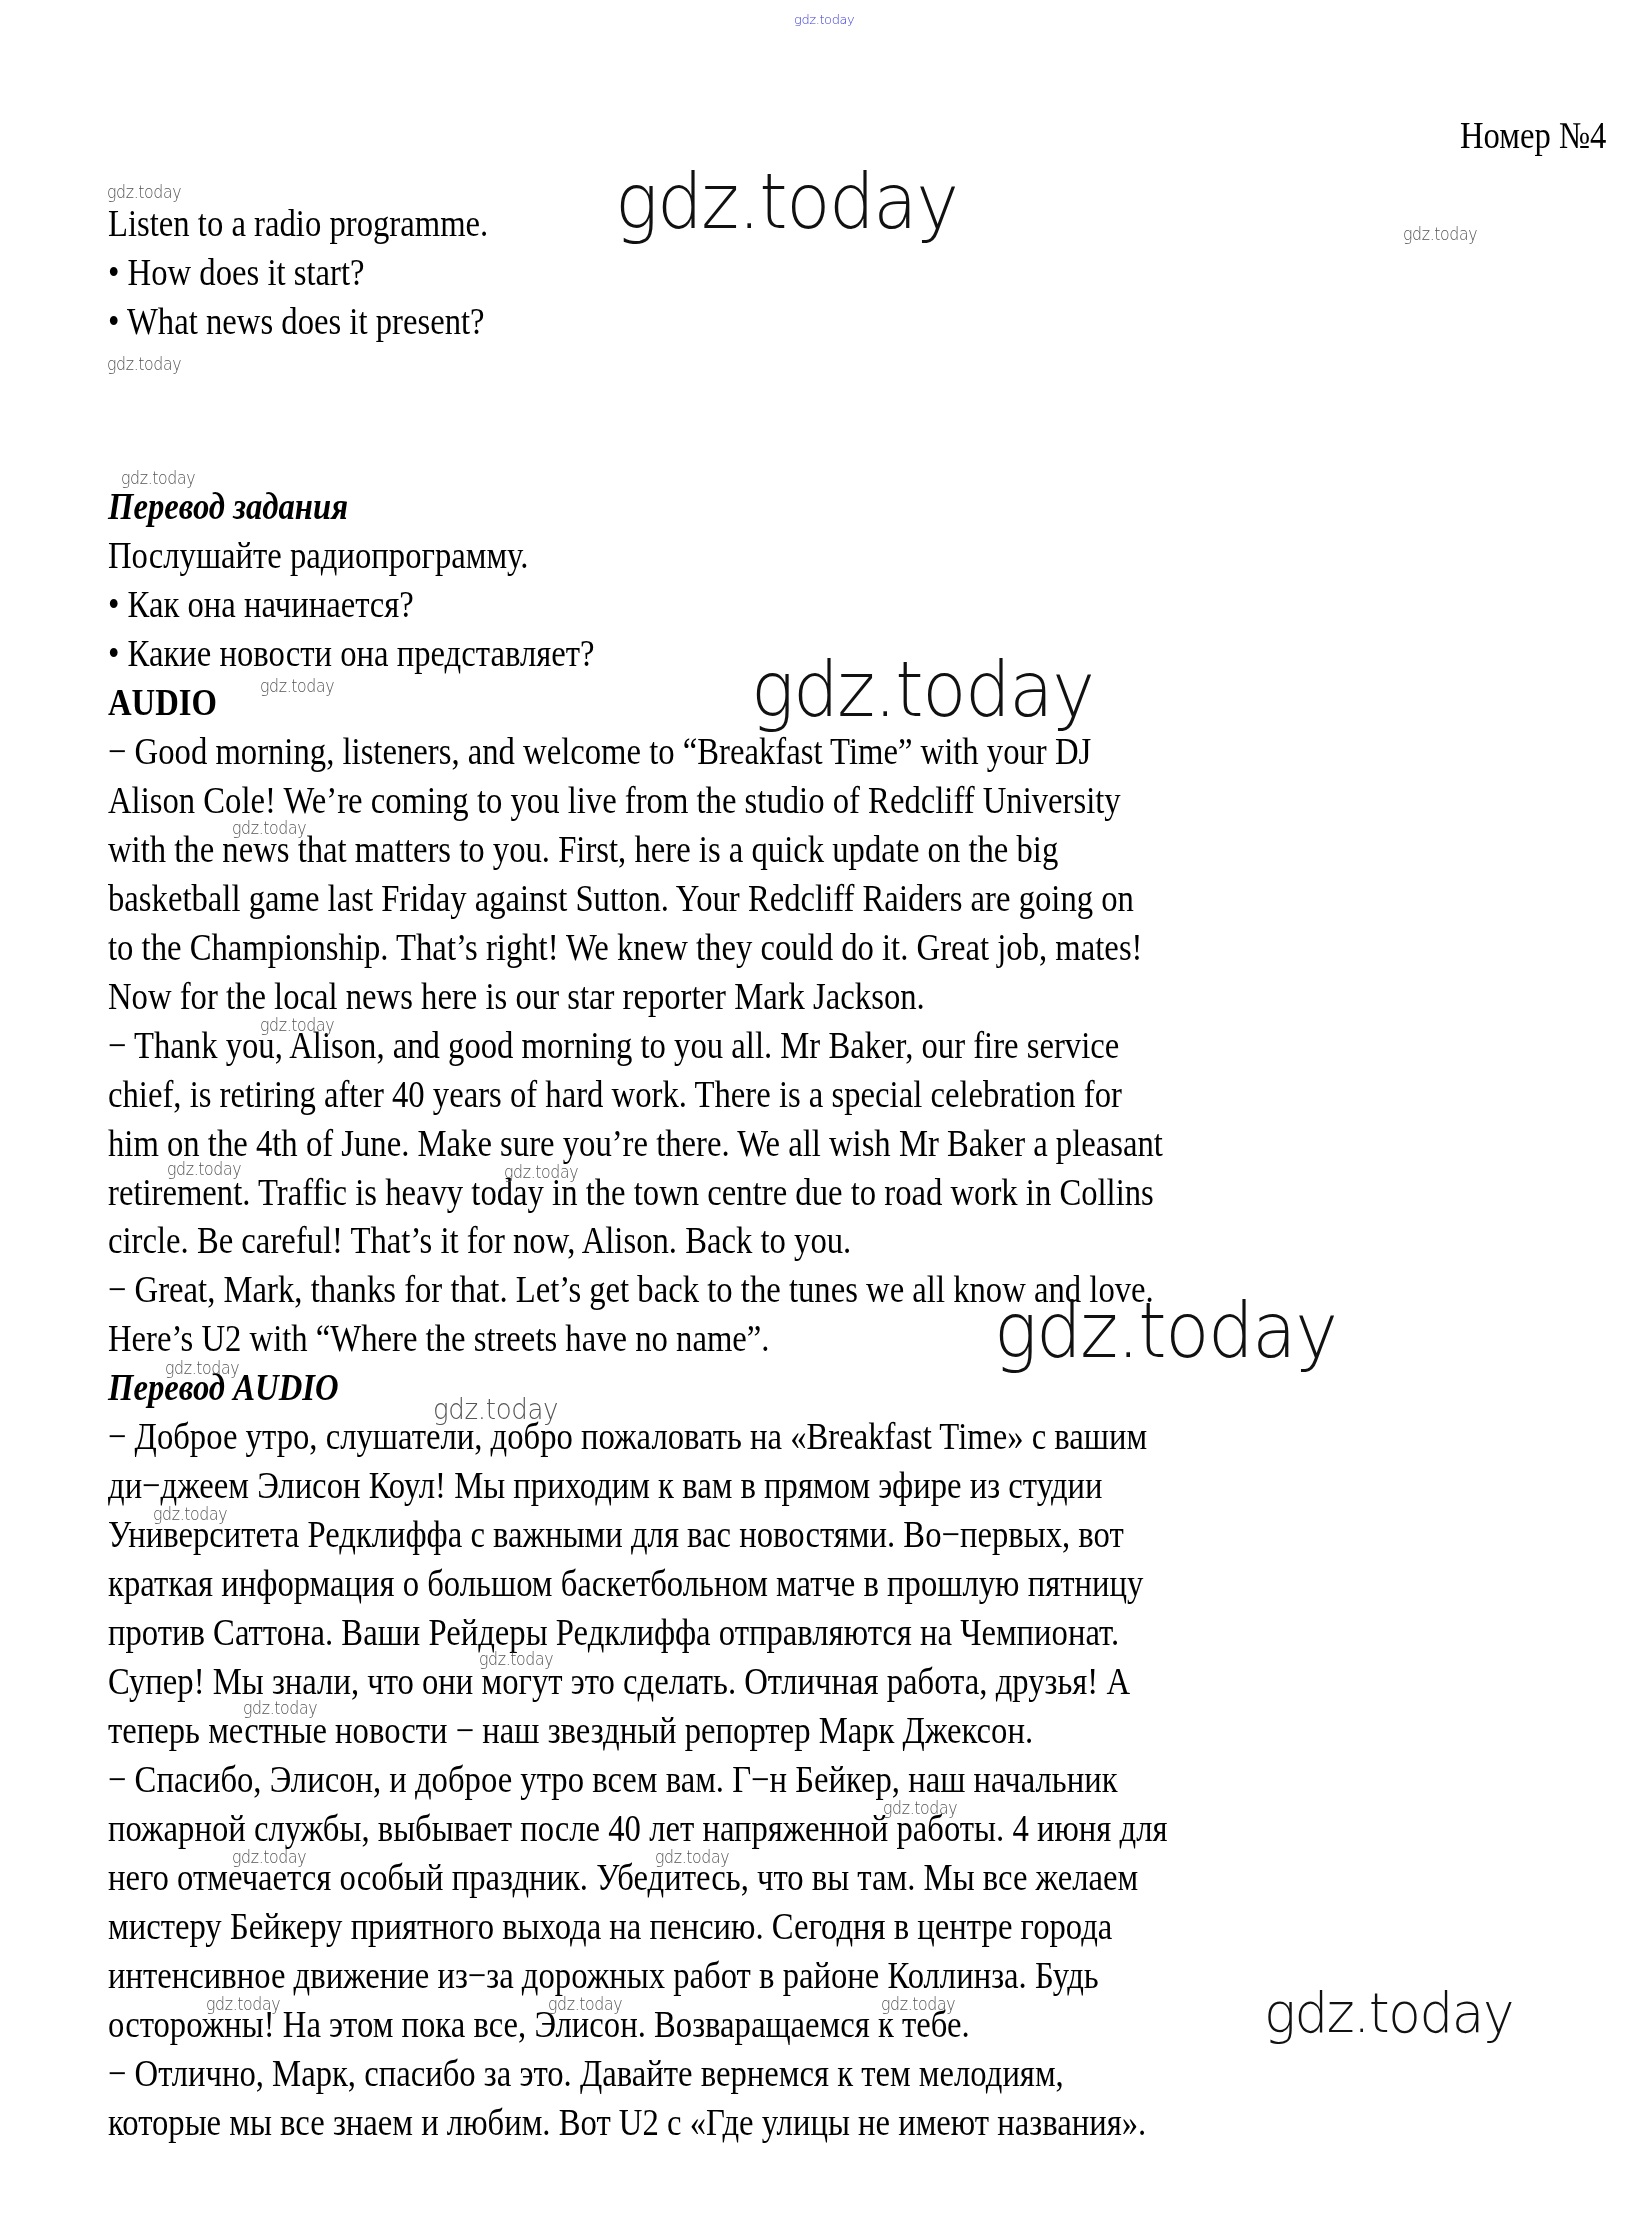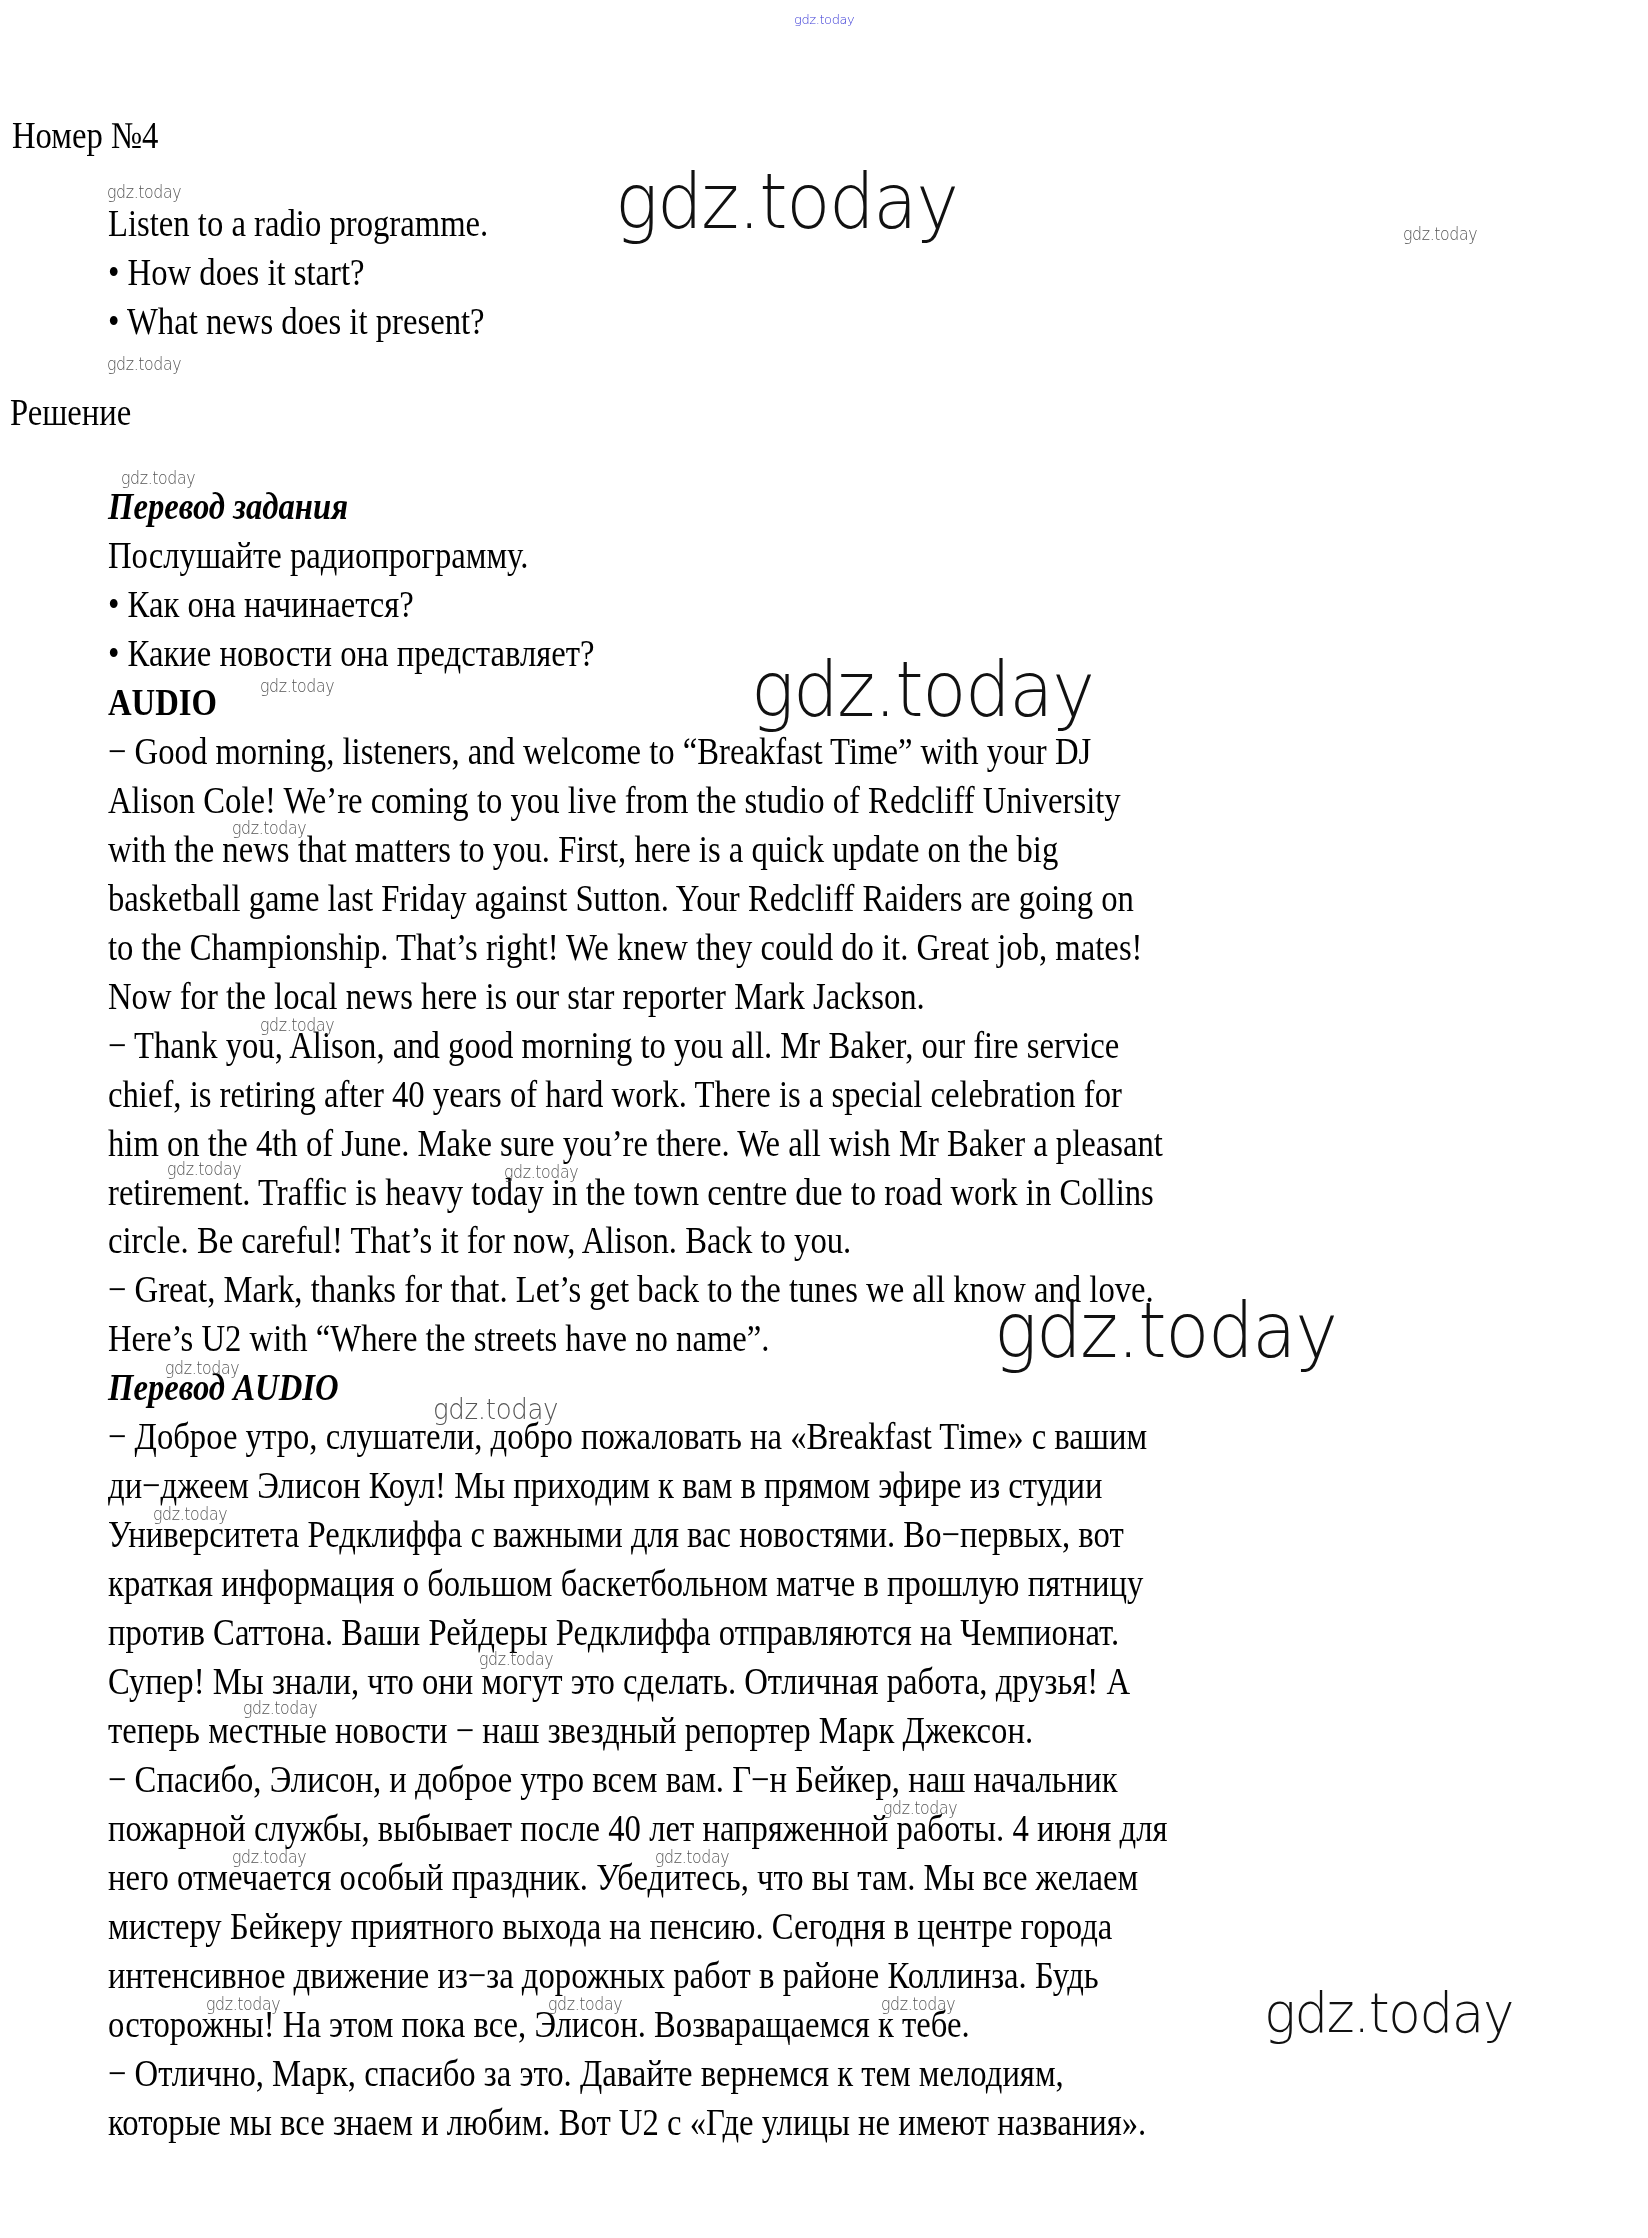--- a/index.html
+++ b/index.html
@@ -8,21 +8,21 @@
   .serif {
     font-family: "Liberation Serif", "DejaVu Serif", serif;
     color: #000;
     font-size: 38px;
     transform-origin: 0 0;
     transform: scaleX(0.86);
     white-space: nowrap;
     line-height: 49px;
   }
   .line { position: absolute; left: 108px; }
-  .center { position: absolute; left: 0; width: 1606px; text-align: left; transform: none; }
+  .center { position: absolute; left: 0; width: 1606px; text-align: right; transform: none; padding-left: 12px; }
   .center span { display: inline-block; transform: scaleX(0.86); }
   .bold { font-weight: bold; }
   .bi { font-weight: bold; font-style: italic; }
   .wm {
     position: absolute;
     font-family: "DejaVu Sans", "Liberation Sans", sans-serif;
     font-weight: 200;
     color: #444;
     white-space: nowrap;
     letter-spacing: -0.4px;
@@ -39,23 +39,20 @@
   <div class="wm wm-top" style="left:794px; top:0px;">gdz.today</div>
 
   <div class="serif center" style="top:99px;">
     <span>Номер №4</span>
   </div>
 
   <div class="serif line" style="top:187px;">Listen to a radio programme.</div>
   <div class="serif line" style="top:236px;">• How does it start?</div>
   <div class="serif line" style="top:285px;">• What news does it present?</div>
 
-  <div class="serif center" style="top:376px;">
-    <span>Решение</span>
-  </div>
 
   <div class="serif line bi" style="top:470px;">Перевод задания</div>
   <div class="serif line" style="top:519px;">Послушайте радиопрограмму.</div>
   <div class="serif line" style="top:568px;">• Как она начинается?</div>
   <div class="serif line" style="top:617px;">• Какие новости она представляет?</div>
 
   <div class="serif line bold" style="top:666px;">AUDIO</div>
   <div class="serif line" style="top:715px;">− Good morning, listeners, and welcome to “Breakfast Time” with your DJ</div>
   <div class="serif line" style="top:764px;">Alison Cole! We’re coming to you live from the studio of Redcliff University</div>
   <div class="serif line" style="top:813px;">with the news that matters to you. First, here is a quick update on the big</div>

